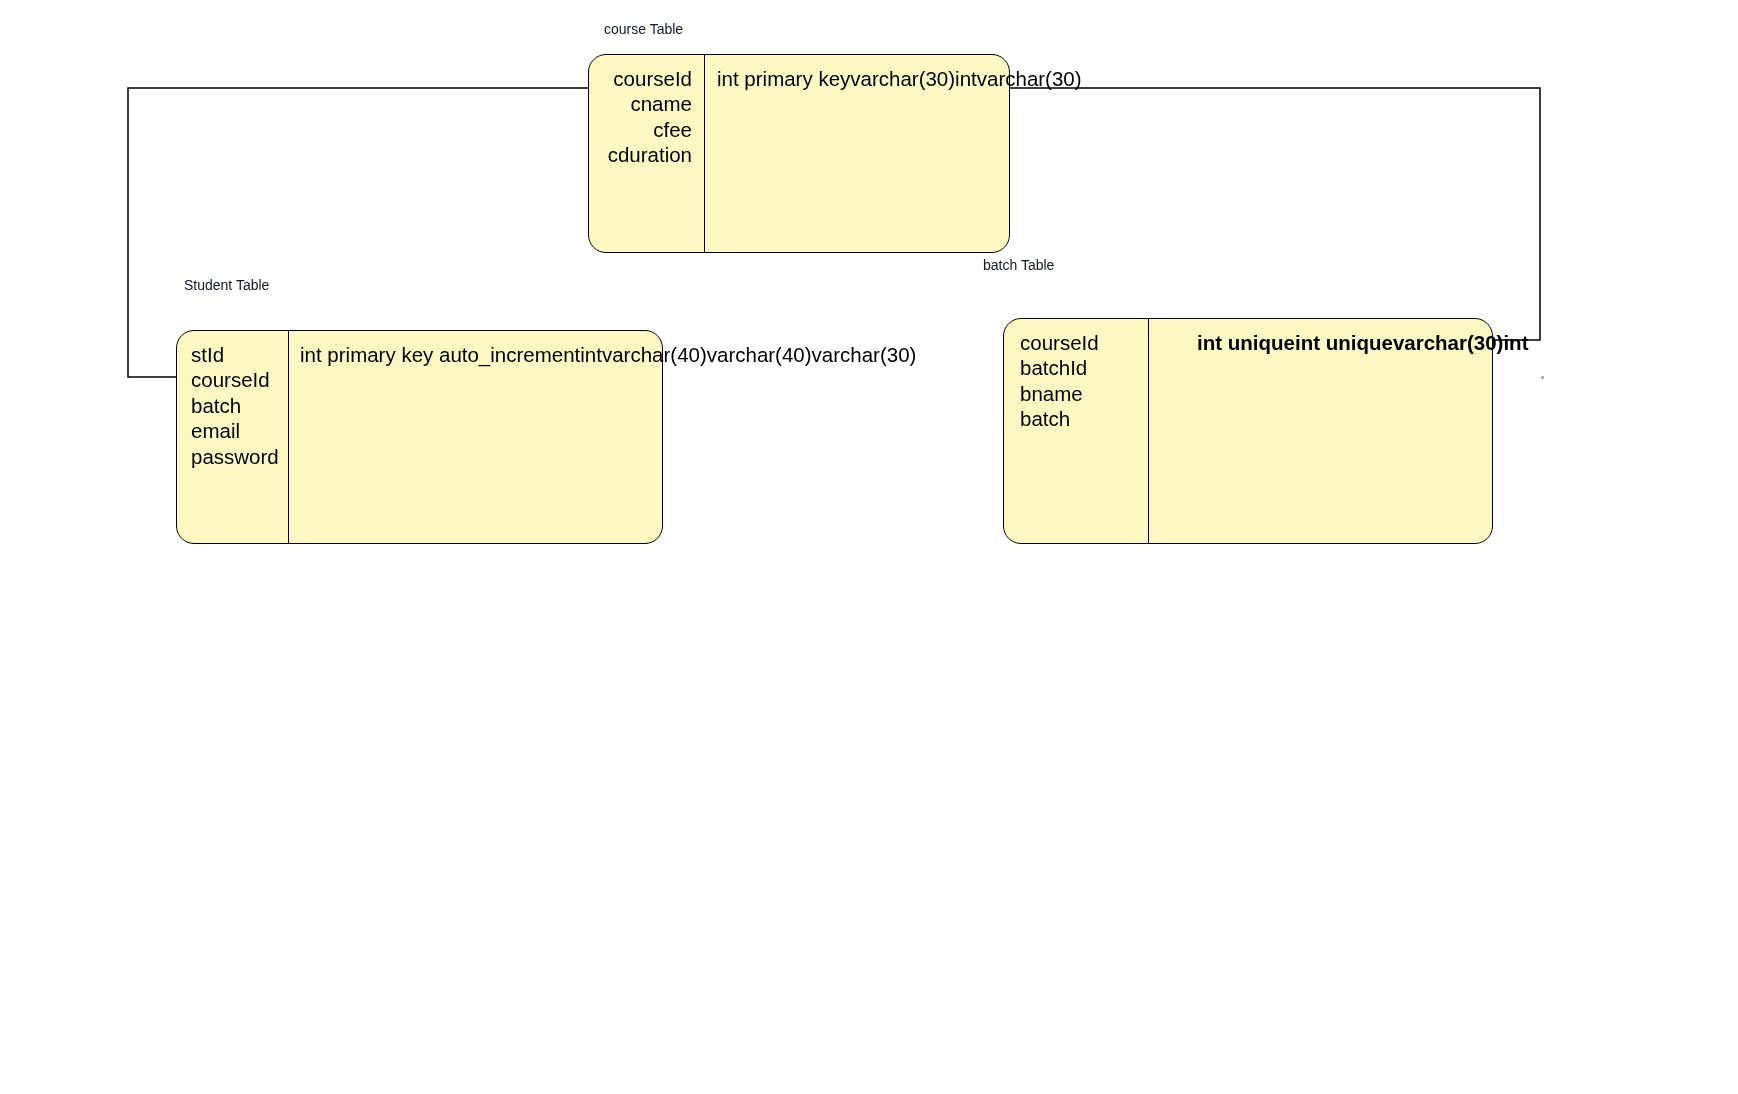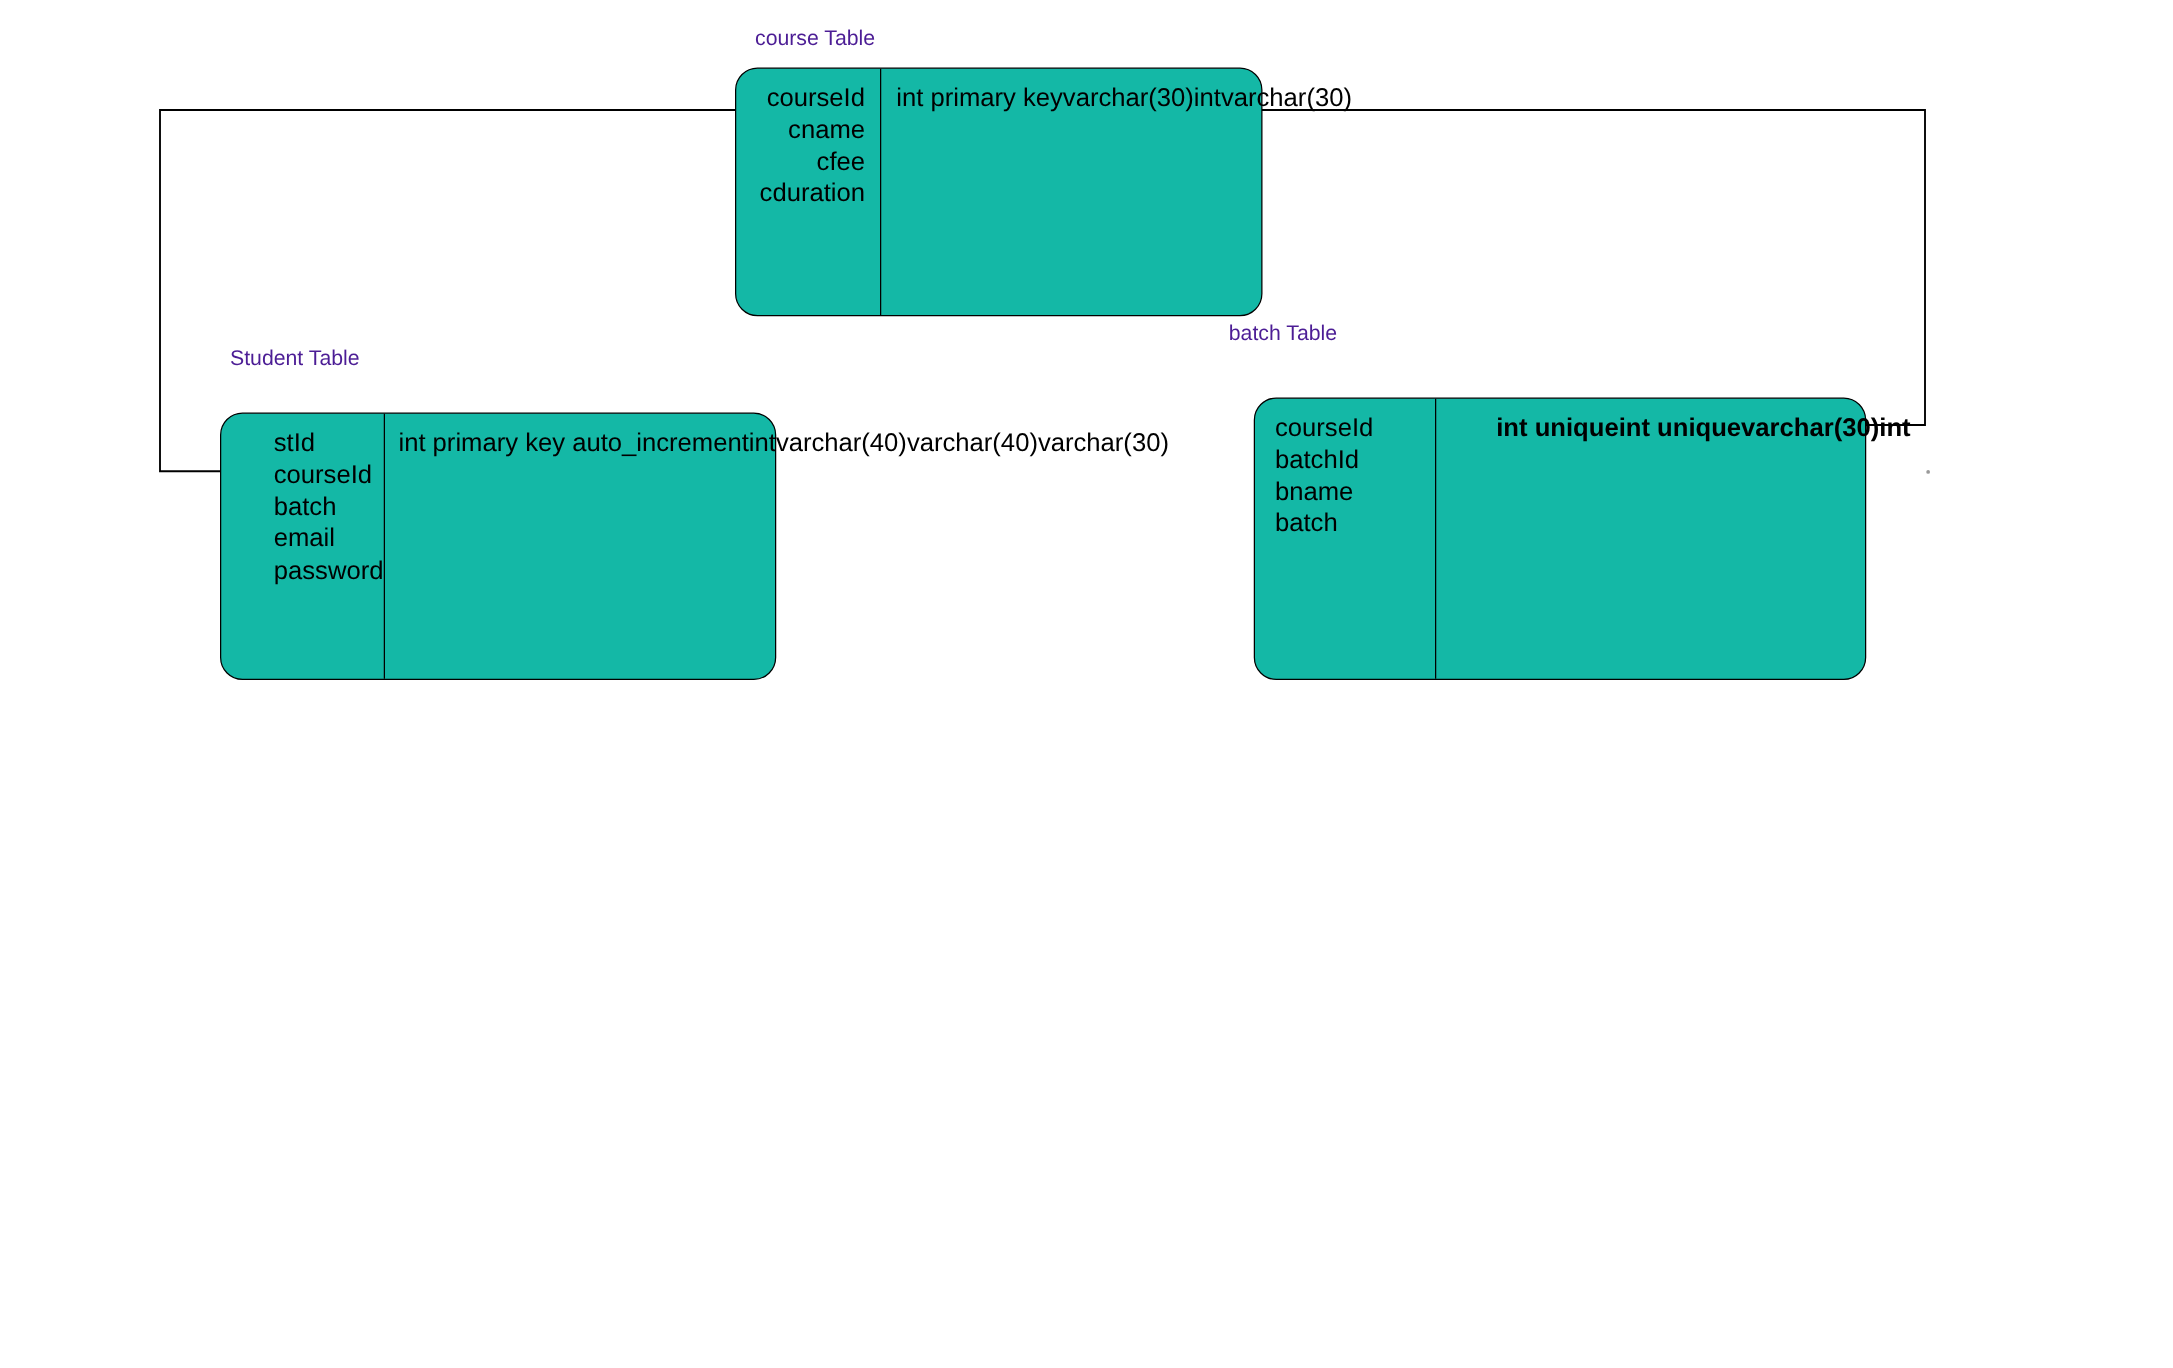--- a/index.html
+++ b/index.html
@@ -24,30 +24,30 @@
     top: 0;
     width: 1738px;
     height: 1094px;
     pointer-events: none;
   }
   .er-table {
     position: absolute;
     box-sizing: border-box;
     border: 1.4px solid #000000;
     border-radius: 18px;
-    background: #14b8a6;
+    background: #fef9c3;
     display: flex;
     flex-direction: row;
     align-items: flex-start;
   }
   .table-title {
     position: absolute;
-    font-size: 17px;
+    font-size: 14px;
     line-height: 1;
-    color: #4c1d95;
+    color: #0f172a;
     white-space: nowrap;
   }
   .col {
     box-sizing: border-box;
     padding-top: 11px;
     display: flex;
     flex-direction: column;
   }
   .col-names {
     display: flex;
@@ -103,21 +103,21 @@
     <div class="col col-types" style="width:305px; height:197px; padding-left:12px;">
       <div class="cell">int primary key</div>
       <div class="cell"> varchar(30)</div>
       <div class="cell">int</div>
       <div class="cell">varchar(30)</div>
     </div>
   </div>
 
   <div class="table-title" style="left:184px; top:262px;margin-top:16px;">Student Table</div>
 
-  <div class="er-table col-left-align" id="table-student" style="left:176px; top:330px; width:445px; height:214px;padding-left:28px;">
+  <div class="er-table col-left-align" id="table-student" style="left:176px; top:330px; width:487px; height:214px;">
     <div class="col col-names" style="width:131px; padding-left:14px;">
       <div class="cell">stId</div>
       <div class="cell">courseId</div>
       <div class="cell">batch</div>
       <div class="cell">email</div>
       <div class="cell">password</div>
     </div>
     <div class="col col-types" style="width:374px; height:212px; padding-left:11px;">
       <div class="cell">int primary key auto_increment</div>
       <div class="cell">int</div>

